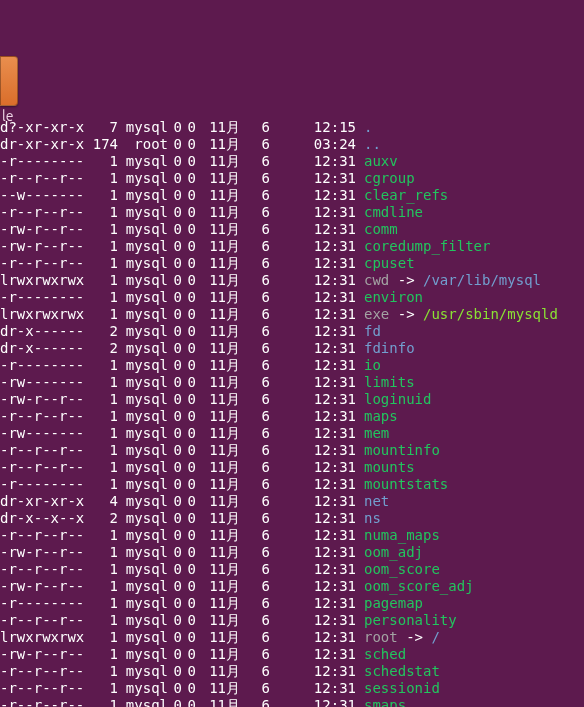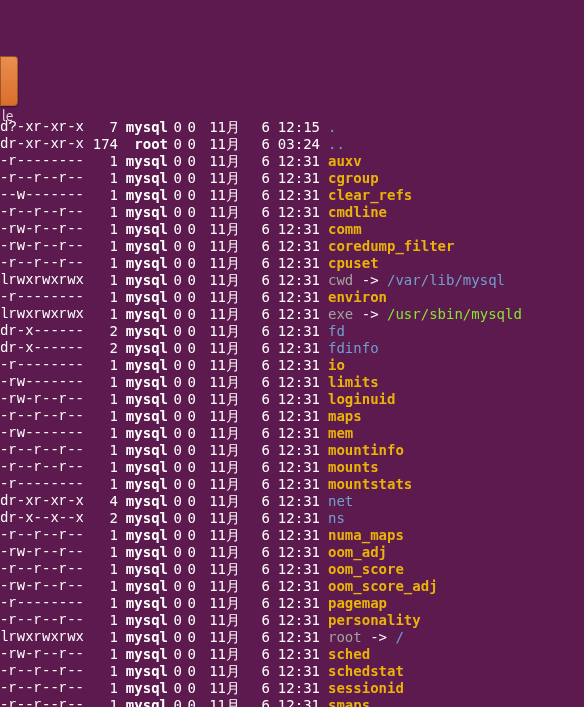--- a/index.html
+++ b/index.html
@@ -18,33 +18,33 @@
       height: 707px;
       overflow: hidden;
       padding-left: 0;
     }
     .terminal-output {
       padding: 0;
     }
     .row {
       display: flex;
     }
-    .perms { width: 84px; display: inline-block; font-family: Liberation Mono, monospace; }
+    .perms { width: 84px; display: inline-block; }
     .links { width: 34px; display: inline-block; text-align: right; }
-    .owner { width: 50px; display: inline-block; text-align: right; padding-left: 4px; font-weight: bold;}
+    .owner { width: 50px; display: inline-block; text-align: right; padding-left: 4px;}
     .group { width: 14px; display: inline-block; text-align: right; }
     .size  { width: 14px; display: inline-block; text-align: right; }
     .month { width: 44px; display: inline-block; text-align: right; }
     .day   { width: 30px; display: inline-block; text-align: right; }
-    .time  { width: 50px; display: inline-block; text-align: right; }
+    .time  { width: 50px; display: inline-block; text-align: right; margin-left: 36px; }
     .name  { display: inline-block; padding-left: 8px; }
     .blue  { color: #729fcf; }
     .cyan  { color: #a3a3a3; }
     .green { color: #8ae234; }
-    .white { color: #eab308; font-weight: bold; }
+    .white { color: #22c55e; }
     .arrow { color: #ffffff; }
 
     
     .launcher-icon {
       position: absolute;
       left: 0;
       top: 56px;
       width: 18px;
       height: 50px;
       background: linear-gradient(180deg, #e98e4e 0%, #da6e2b 100%);

